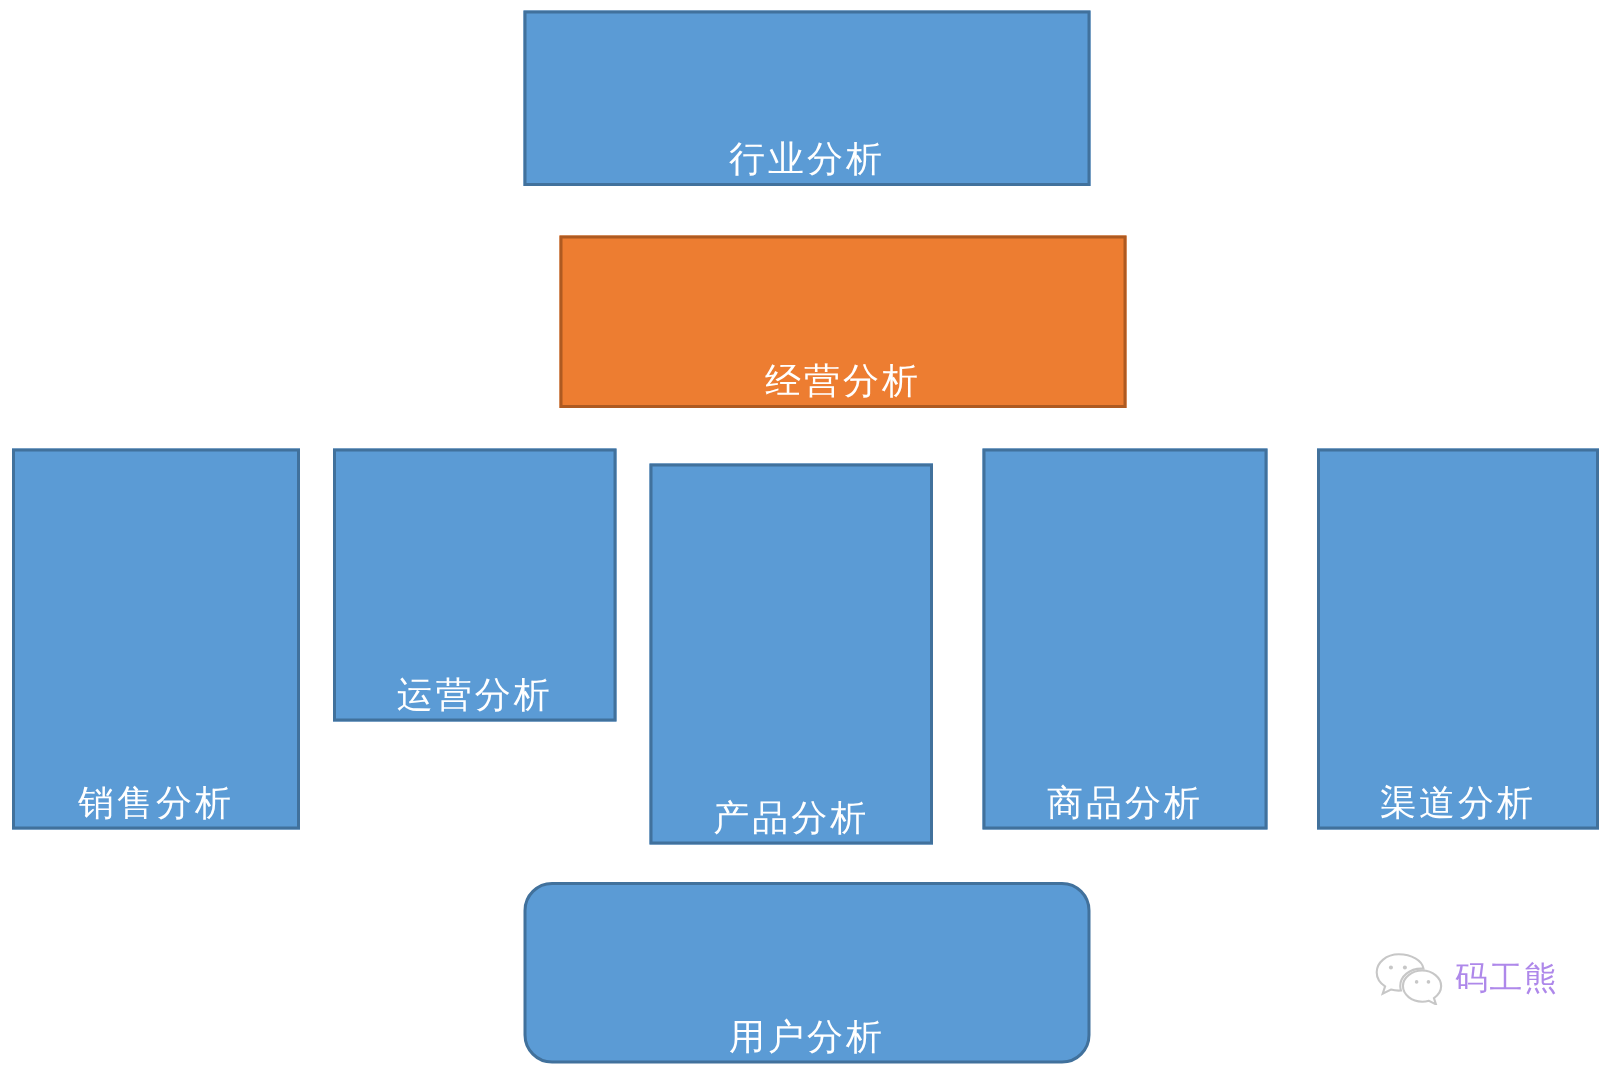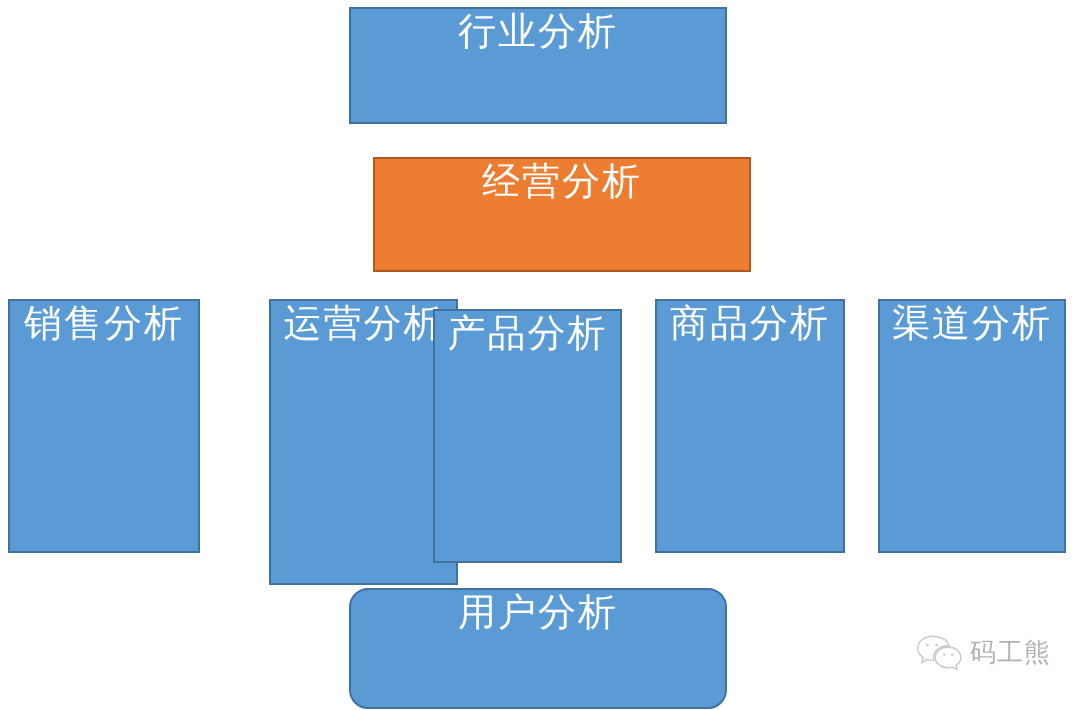--- a/index.html
+++ b/index.html
@@ -15,24 +15,24 @@
     position: relative;
     width: 1080px;
     height: 710px;
     background: #ffffff;
     overflow: hidden;
   }
   .node {
     position: absolute;
     box-sizing: border-box;
     display: flex;
-    align-items: flex-start;
+    align-items: flex-end;
     justify-content: center;
     color: #ffffff;
-    font-size: 38px;
+    font-size: 24px;
     letter-spacing: 2px;
     line-height: 1.2;
     text-align: center;
     user-select: none;
   }
   .node.blue {
     background: #5B9BD5;
     border: 2px solid #41719C;
   }
   .node.orange {
@@ -44,21 +44,21 @@
     display: block;
     white-space: nowrap;
   }
 
   
   .row-top    { left: 349px; top: 7px;   width: 378px; height: 117px; }
   .row-second { left: 349px; top: 157px; width: 378px; height: 115px; }
   .row-bottom { left: 349px; top: 588px; width: 378px; height: 121px; border-radius: 19px; }
 
   .col-1 { left: 8px;   top: 299px; width: 192px; height: 254px; }
-  .col-2 { left: 222px; top: 299px; width: 189px; height: 286px; margin-left: 47px; }
+  .col-2 { left: 222px; top: 299px; width: 189px; height: 182px; }
   .col-3 { left: 433px; top: 309px; width: 189px; height: 254px; }
   .col-4 { left: 655px; top: 299px; width: 190px; height: 254px; }
   .col-5 { left: 878px; top: 299px; width: 188px; height: 254px; }
 
   
   #watermark {
     position: absolute;
     left: 916px;
     top: 634px;
     display: flex;
@@ -66,22 +66,22 @@
     gap: 8px;
     opacity: 0.55;
     user-select: none;
   }
   #watermark .wm-icon {
     display: block;
     width: 46px;
     height: 36px;
   }
   #watermark .wm-text {
-    font-size: 26px;
-    color: #737373;
+    font-size: 22px;
+    color: #6d28d9;
     letter-spacing: 1px;
     white-space: nowrap;
   }
 </style>
 </head>
 <body>
 
 <div id="canvas">
 
   <div class="node blue row-top">

